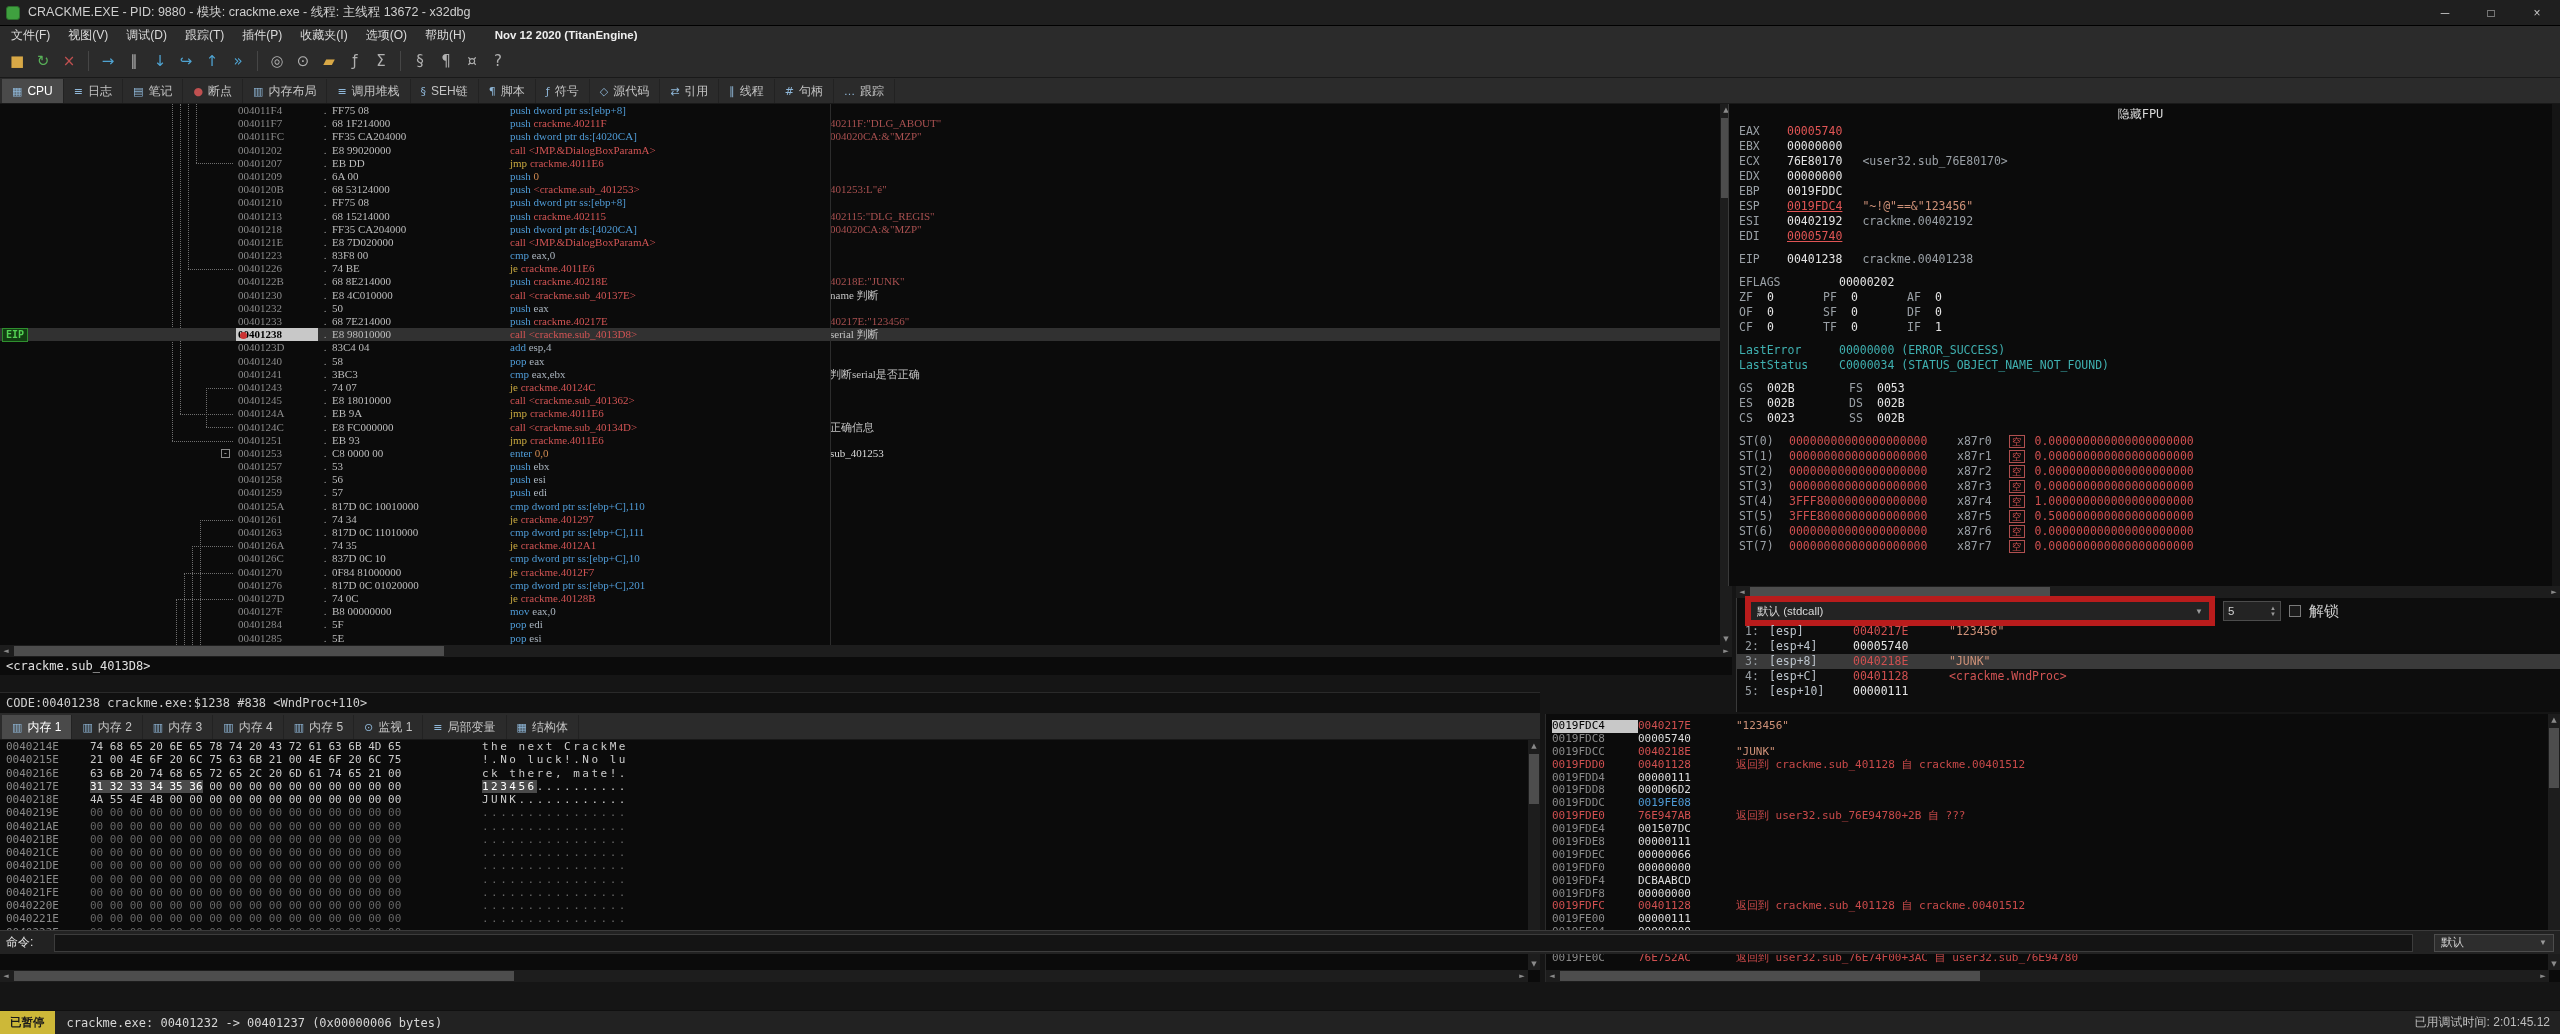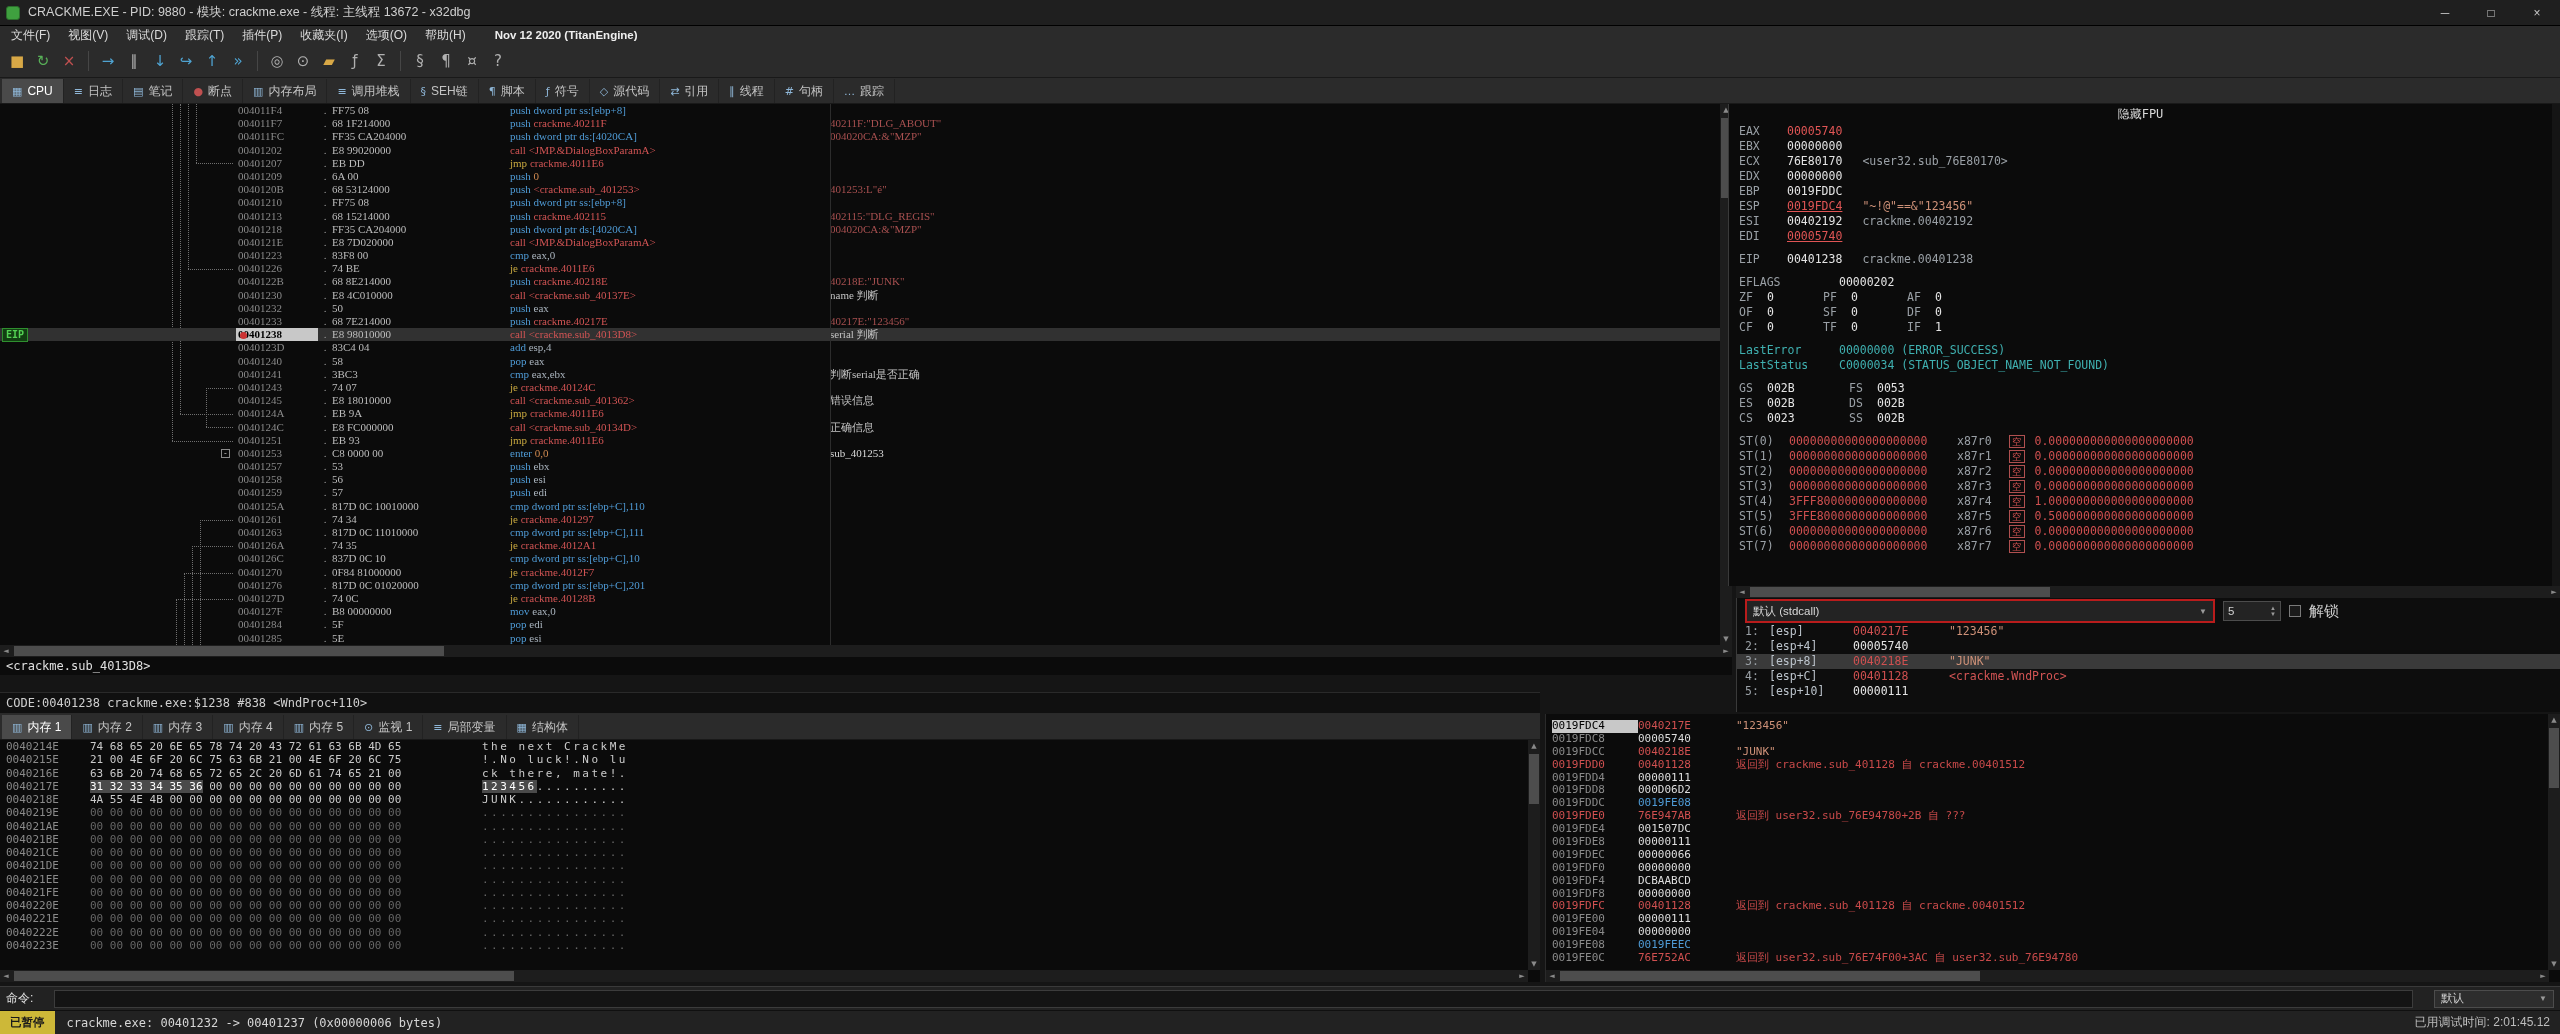--- a/index.html
+++ b/index.html
@@ -89,21 +89,21 @@
 .teal{color:#3fb0b0}
 .stn{width:50px;color:#9aa0a6;flex:none}
 .sthex{width:168px;color:#d05050;flex:none}
 .stx{width:52px;color:#9aa0a6;flex:none}
 .sttag{border:1px solid #b05050;color:#d05050;font-size:9.5px;line-height:11px;padding:0 2px;margin:1px 10px 0 0;height:13px;flex:none}
 .stval{color:#d05050}
 
 
 #args-pane{position:absolute;top:598px;left:1736px;width:824px;height:114px;background:#0d0d0d;border-left:1px solid #3a3a3a}
 #args-header{display:flex;align-items:center;height:26px;padding:0 8px;gap:8px}
-#args-combo{flex:1;max-width:470px;height:24px;background:#232323;border:2px solid #b91c1c;display:flex;align-items:center;padding:0 6px;font-size:11.5px;color:#d8d8d8}
+#args-combo{flex:1;max-width:470px;height:30px;background:#232323;border:6px solid #b91c1c;display:flex;align-items:center;padding:0 6px;font-size:11.5px;color:#d8d8d8}
 #args-combo .caret{margin-left:auto;font-size:8px;color:#9a9a9a}
 #args-spin{width:58px;height:20px;background:#232323;border:1px solid #4c4c4c;display:flex;align-items:center;padding:0 4px;font-size:11.5px;gap:4px}
 #spin-arrows{display:flex;flex-direction:column;margin-left:auto;font-size:6px;line-height:6px;color:#9a9a9a}
 #args-check{width:12px;height:12px;border:1px solid #7a7a7a;background:#1a1a1a;flex:none}
 #args-unlock-label{font-size:15px;color:#d0d0d0}
 .arow{display:flex;height:15px;line-height:15px;font-family:"DejaVu Sans Mono",monospace;font-size:11.5px;padding-left:8px;white-space:pre}
 .arow.sel{background:#3a3a3a}
 .aidx{color:#9aa0a6;width:24px;flex:none}
 .aexpr{color:#bcc4cc;width:84px;flex:none}
 .aval{width:96px;color:#e4e4e4;flex:none}
@@ -125,21 +125,21 @@
 #stack-rows{position:absolute;top:6px;left:0;right:24px}
 .srow{display:flex;height:12.9px;line-height:12.9px;font-family:"DejaVu Sans Mono",monospace;font-size:11px;padding-left:6px;white-space:pre}
 .saddr{width:86px;color:#8a8a8a;flex:none}
 .saddr.sel{background:#c8c8c8;color:#000}
 .saddr.red{color:#d05050}
 .sval{width:98px;color:#dedede;flex:none}
 .sval.red{color:#d05050}.sval.blu{color:#4f9bd6}
 .scmt.str{color:#ce9178}.scmt.ret{color:#c94a4a}
 
 
-#cmdbar{position:absolute;top:986px;left:0;width:2560px;height:24px;background:#222;display:flex;align-items:center;padding:0 6px;border-top:1px solid #3a3a3a;gap:21px}
+#cmdbar{position:absolute;top:930px;left:0;width:2560px;height:24px;background:#222;display:flex;align-items:center;padding:0 6px;border-top:1px solid #3a3a3a;gap:21px}
 #cmd-label{font-size:12px;color:#e0e0e0;white-space:pre}
 #cmd-input{flex:1;height:18px;background:#141414;border:1px solid #3c3c3c;color:#ddd;font:11.5px "DejaVu Sans Mono",monospace;padding:0 4px;outline:none}
 #cmd-default{width:120px;height:18px;background:#2d2d2d;border:1px solid #4c4c4c;display:flex;align-items:center;justify-content:space-between;padding:0 6px;font-size:11.5px}
 #cmd-default .caret{font-size:8px;color:#9a9a9a}
 #statusbar{position:absolute;top:1010px;left:0;width:2560px;height:24px;background:#222;display:flex;align-items:center;border-top:1px solid #101010}
 #status-state{background:#cdb838;color:#1a1a1a;font-weight:bold;font-size:11.5px;padding:4px 10px;height:100%;display:flex;align-items:center}
 #status-msg{margin-left:12px;font-size:12px;color:#d6d6d6;font-family:"DejaVu Sans Mono",monospace}
 #status-time{margin-left:auto;margin-right:10px;font-size:12px;color:#bdbdbd}
 </style>
 </head>
@@ -330,21 +330,21 @@
       <div class="drow"><span class="gut"></span><span class="addr">00401226</span><span class="mark">.</span><span class="bytes">74 BE</span><span class="instr"><span class="mn-j">je</span> <span class="op-tgt">crackme.4011E6</span></span><span class="cmt c-usr"></span></div>
       <div class="drow"><span class="gut"></span><span class="addr">0040122B</span><span class="mark">.</span><span class="bytes">68 8E214000</span><span class="instr"><span class="mn-p">push</span> <span class="op-tgt">crackme.40218E</span></span><span class="cmt c-str">40218E:"JUNK"</span></div>
       <div class="drow"><span class="gut"></span><span class="addr">00401230</span><span class="mark">.</span><span class="bytes">E8 4C010000</span><span class="instr"><span class="mn-c">call</span> <span class="op-tgt">&lt;crackme.sub_40137E&gt;</span></span><span class="cmt c-usr">name 判断</span></div>
       <div class="drow"><span class="gut"></span><span class="addr">00401232</span><span class="mark">.</span><span class="bytes">50</span><span class="instr"><span class="mn-p">push</span> <span class="op-reg">eax</span></span><span class="cmt c-usr"></span></div>
       <div class="drow"><span class="gut"></span><span class="addr">00401233</span><span class="mark">.</span><span class="bytes">68 7E214000</span><span class="instr"><span class="mn-p">push</span> <span class="op-tgt">crackme.40217E</span></span><span class="cmt c-str">40217E:"123456"</span></div>
       <div class="drow sel"><span class="gut"></span><span class="addr cur">00401238</span><span class="mark">.</span><span class="bytes">E8 98010000</span><span class="instr"><span class="mn-c">call</span> <span class="op-tgt">&lt;crackme.sub_4013D8&gt;</span></span><span class="cmt c-usr">serial 判断</span></div>
       <div class="drow"><span class="gut"></span><span class="addr">0040123D</span><span class="mark">.</span><span class="bytes">83C4 04</span><span class="instr"><span class="mn-p">add</span> <span class="op-reg">esp,4</span></span><span class="cmt c-usr"></span></div>
       <div class="drow"><span class="gut"></span><span class="addr">00401240</span><span class="mark">.</span><span class="bytes">58</span><span class="instr"><span class="mn-p">pop</span> <span class="op-reg">eax</span></span><span class="cmt c-usr"></span></div>
       <div class="drow"><span class="gut"></span><span class="addr">00401241</span><span class="mark">.</span><span class="bytes">3BC3</span><span class="instr"><span class="mn-p">cmp</span> <span class="op-reg">eax,ebx</span></span><span class="cmt c-usr">判断serial是否正确</span></div>
       <div class="drow"><span class="gut"></span><span class="addr">00401243</span><span class="mark">.</span><span class="bytes">74 07</span><span class="instr"><span class="mn-j">je</span> <span class="op-tgt">crackme.40124C</span></span></div>
-      <div class="drow"><span class="gut"></span><span class="addr">00401245</span><span class="mark">.</span><span class="bytes">E8 18010000</span><span class="instr"><span class="mn-c">call</span> <span class="op-tgt">&lt;crackme.sub_401362&gt;</span></span><span class="cmt c-usr">错误信息</span></div>
+      <div class="drow"><span class="gut"></span><span class="addr">00401245</span><span class="mark">.</span><span class="bytes">E8 18010000</span><span class="instr"><span class="mn-c">call</span> <span class="op-tgt">&lt;crackme.sub_401362&gt;</span></span></div>
       <div class="drow"><span class="gut"></span><span class="addr">0040124A</span><span class="mark">.</span><span class="bytes">EB 9A</span><span class="instr"><span class="mn-j">jmp</span> <span class="op-tgt">crackme.4011E6</span></span><span class="cmt c-usr"></span></div>
       <div class="drow"><span class="gut"></span><span class="addr">0040124C</span><span class="mark">.</span><span class="bytes">E8 FC000000</span><span class="instr"><span class="mn-c">call</span> <span class="op-tgt">&lt;crackme.sub_40134D&gt;</span></span><span class="cmt c-usr">正确信息</span></div>
       <div class="drow"><span class="gut"></span><span class="addr">00401251</span><span class="mark">.</span><span class="bytes">EB 93</span><span class="instr"><span class="mn-j">jmp</span> <span class="op-tgt">crackme.4011E6</span></span><span class="cmt c-usr"></span></div>
       <div class="drow"><span class="gut"></span><span class="addr">00401253</span><span class="mark">.</span><span class="bytes">C8 0000 00</span><span class="instr"><span class="mn-p">enter</span> <span class="op-imm">0,0</span></span><span class="cmt c-lbl">sub_401253</span></div>
       <div class="drow"><span class="gut"></span><span class="addr">00401257</span><span class="mark">.</span><span class="bytes">53</span><span class="instr"><span class="mn-p">push</span> <span class="op-reg">ebx</span></span><span class="cmt c-usr"></span></div>
       <div class="drow"><span class="gut"></span><span class="addr">00401258</span><span class="mark">.</span><span class="bytes">56</span><span class="instr"><span class="mn-p">push</span> <span class="op-reg">esi</span></span><span class="cmt c-usr"></span></div>
       <div class="drow"><span class="gut"></span><span class="addr">00401259</span><span class="mark">.</span><span class="bytes">57</span><span class="instr"><span class="mn-p">push</span> <span class="op-reg">edi</span></span><span class="cmt c-usr"></span></div>
       <div class="drow"><span class="gut"></span><span class="addr">0040125A</span><span class="mark">.</span><span class="bytes">817D 0C 10010000</span><span class="instr"><span class="mn-p">cmp</span> <span class="op-mem">dword ptr ss:[ebp+C],110</span></span><span class="cmt c-usr"></span></div>
       <div class="drow"><span class="gut"></span><span class="addr">00401261</span><span class="mark">.</span><span class="bytes">74 34</span><span class="instr"><span class="mn-j">je</span> <span class="op-tgt">crackme.401297</span></span><span class="cmt c-usr"></span></div>
       <div class="drow"><span class="gut"></span><span class="addr">00401263</span><span class="mark">.</span><span class="bytes">817D 0C 11010000</span><span class="instr"><span class="mn-p">cmp</span> <span class="op-mem">dword ptr ss:[ebp+C],111</span></span><span class="cmt c-usr"></span></div>

